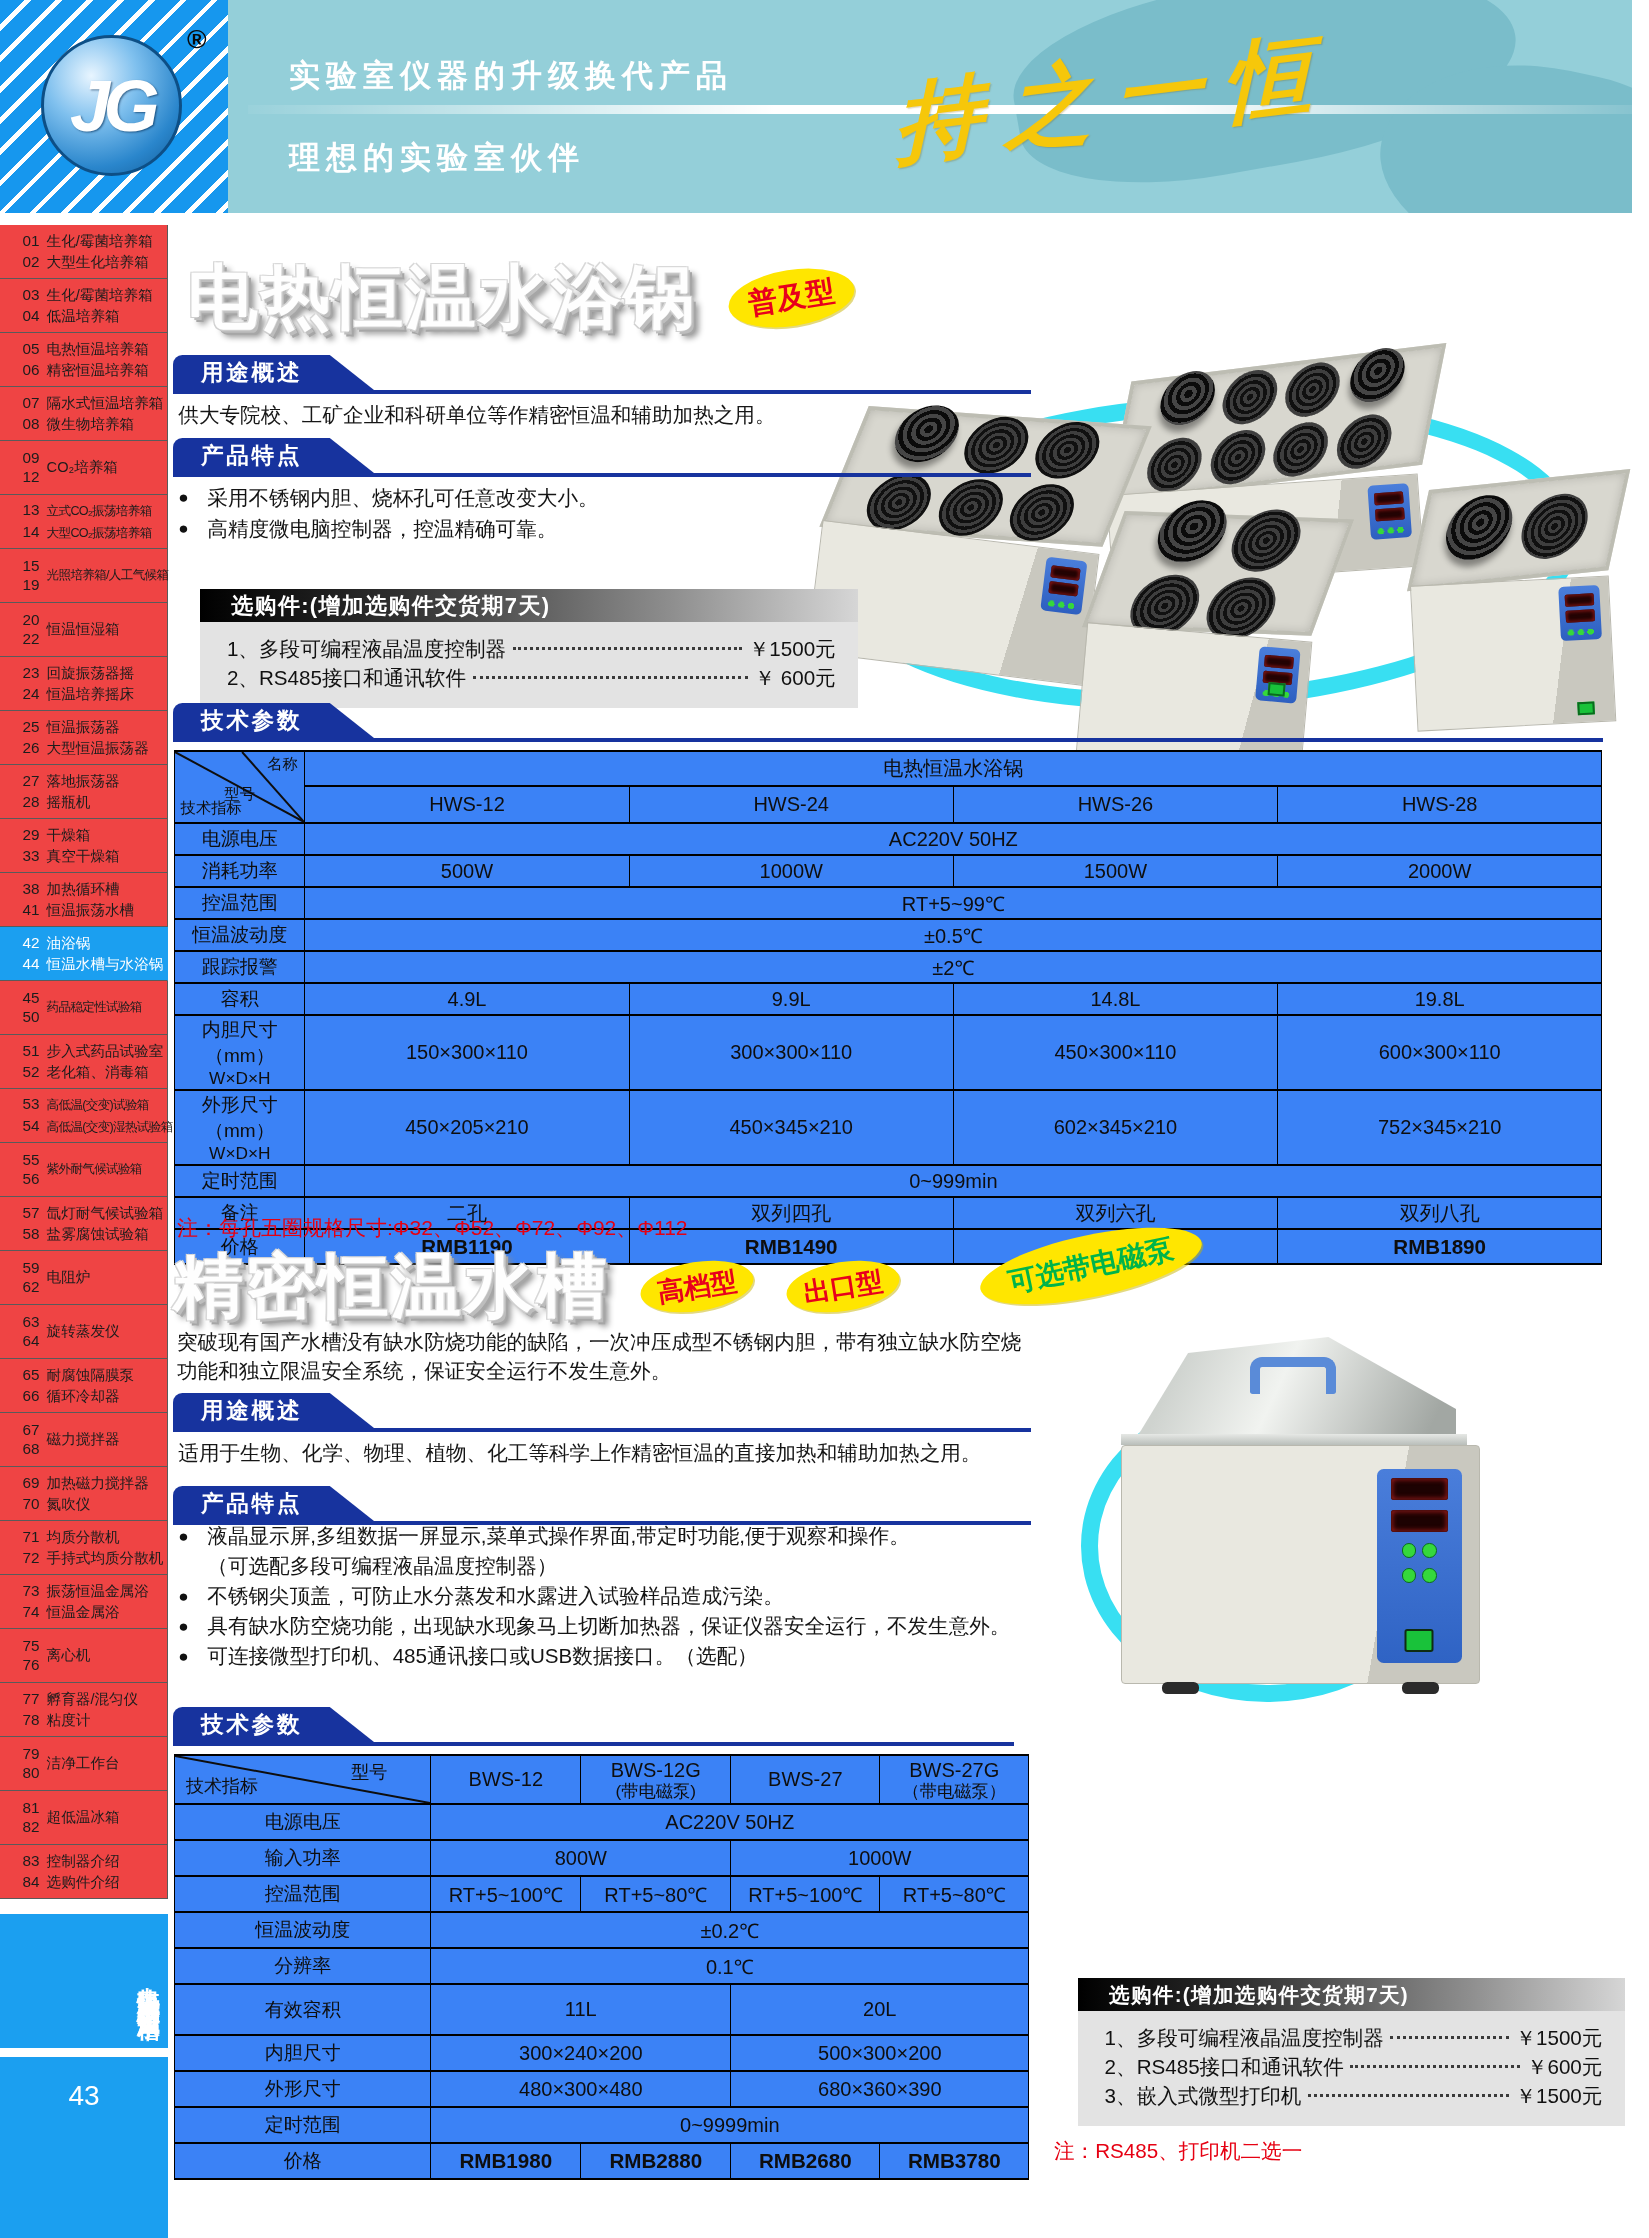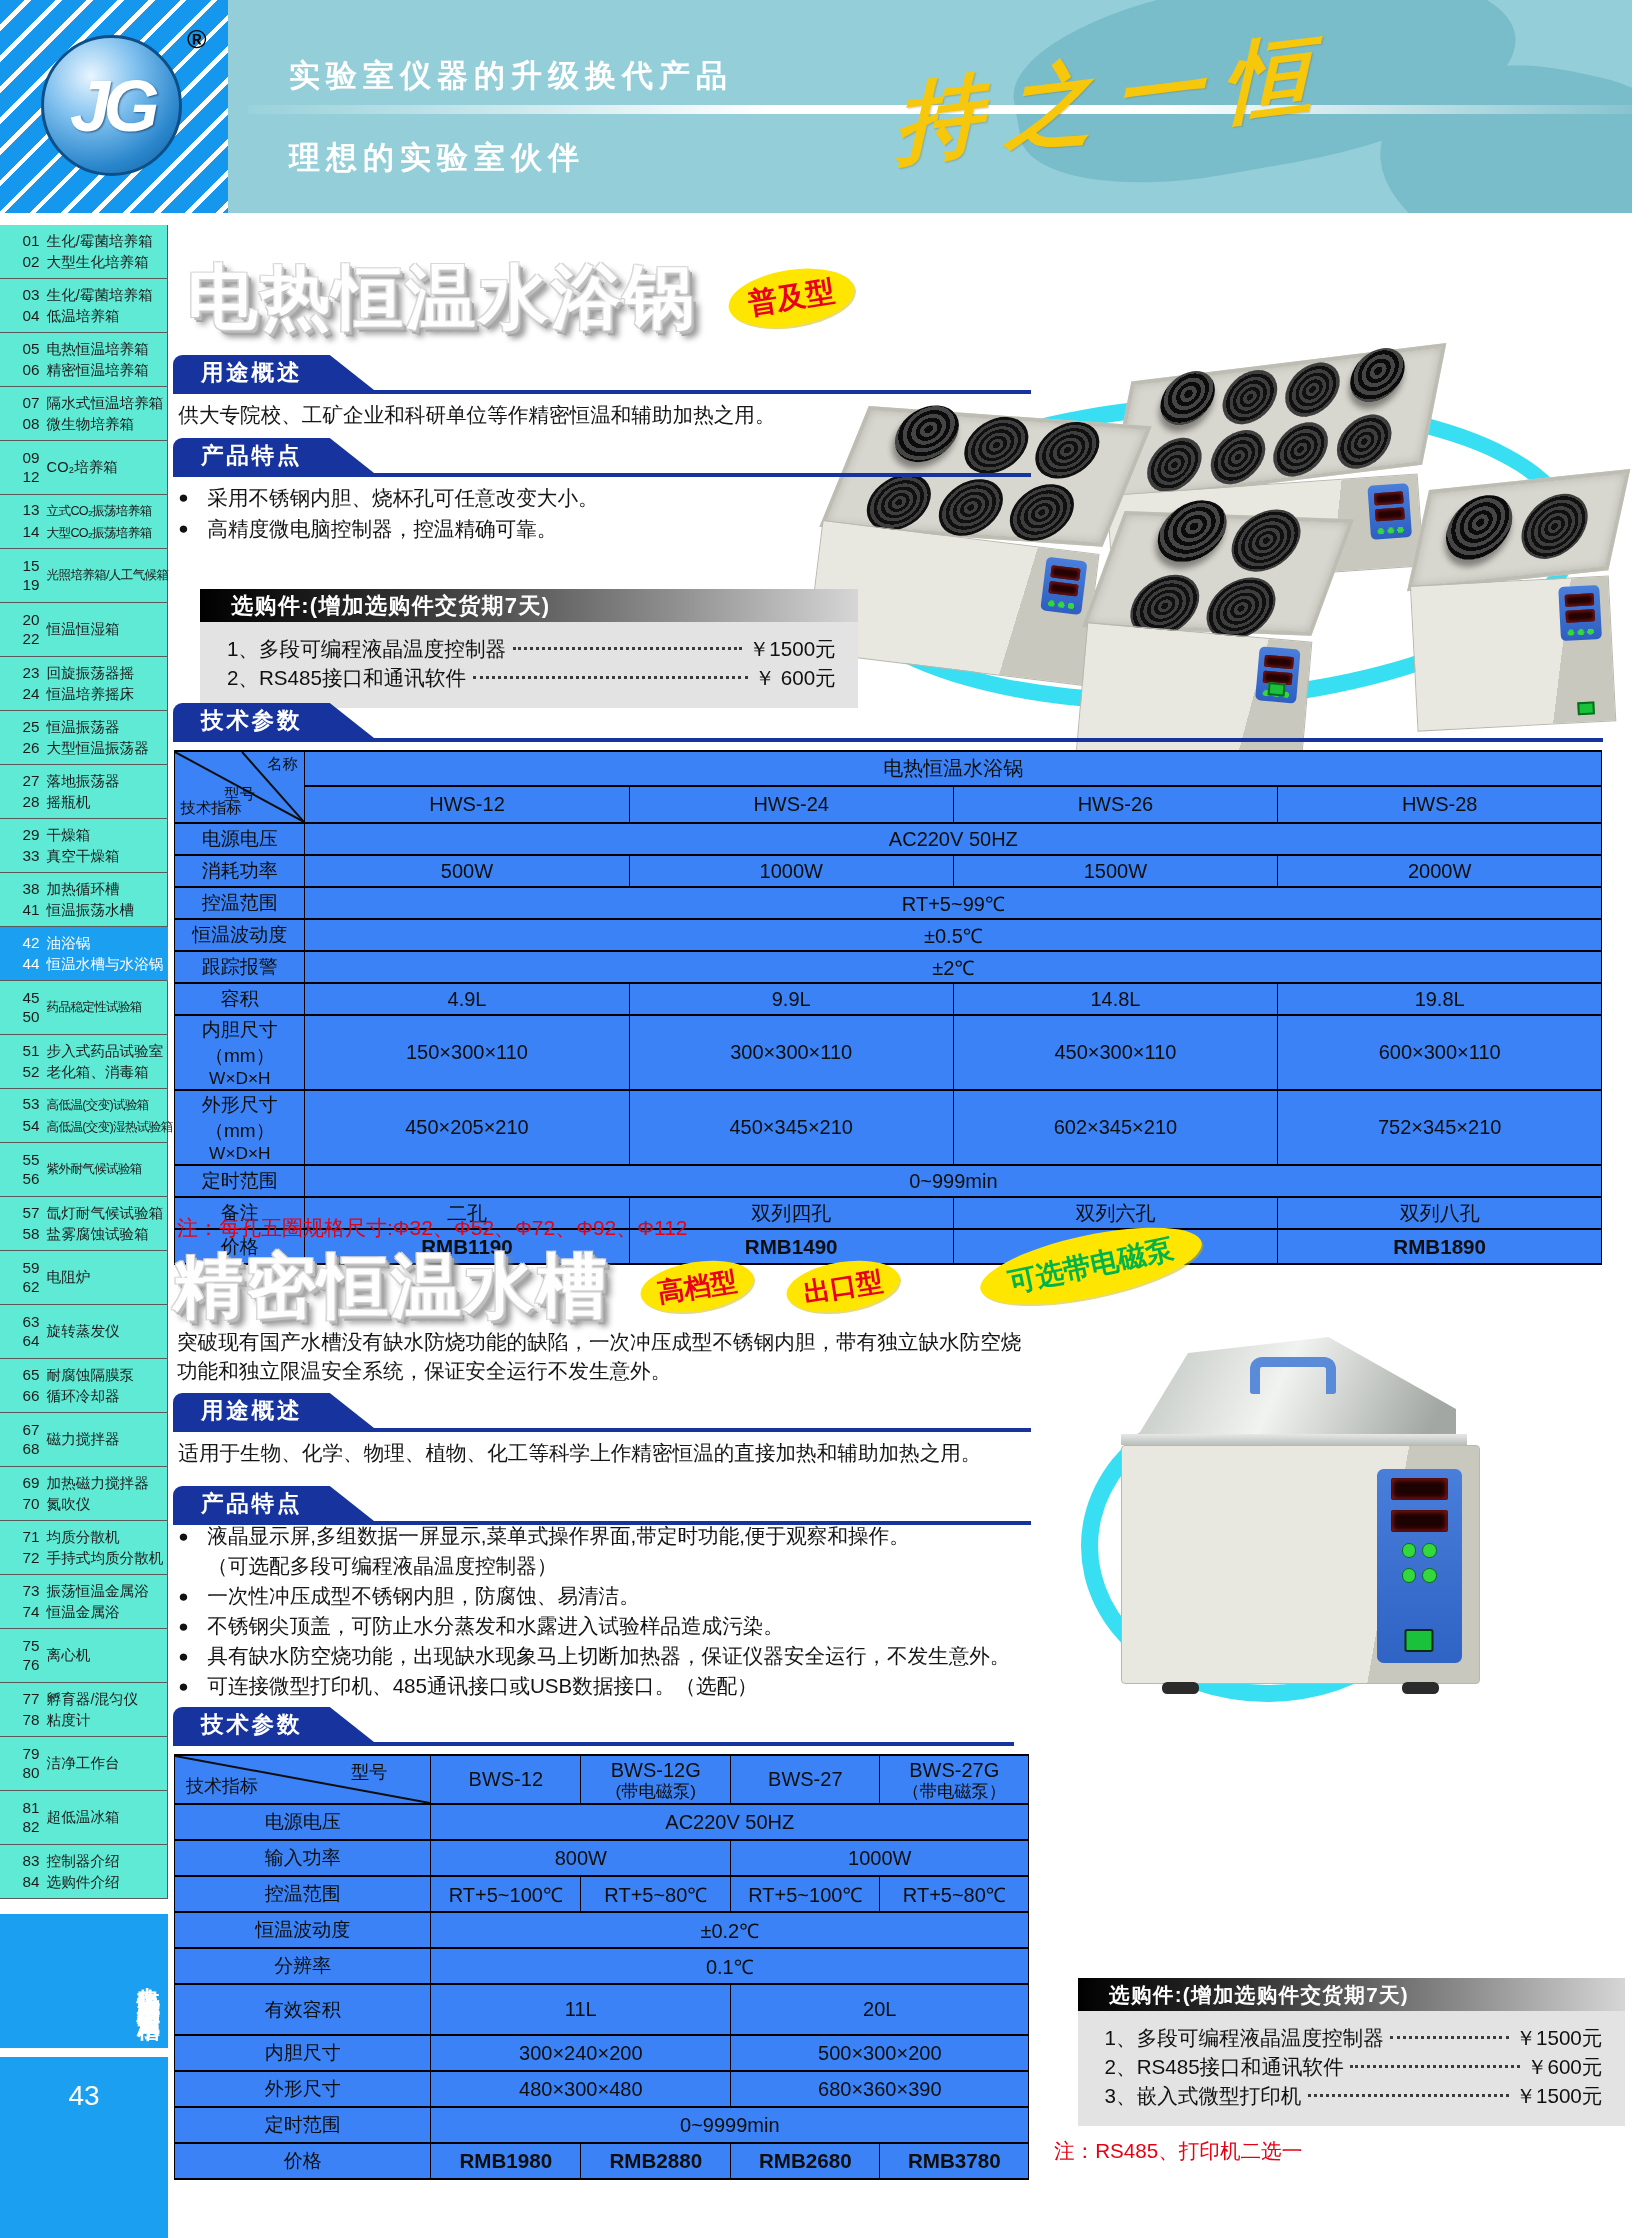--- a/index.html
+++ b/index.html
@@ -24,21 +24,21 @@
     background:linear-gradient(to right, rgba(255,255,255,.05), #ffffff 38%, #ffffff 66%, rgba(255,255,255,.1)); }
   .slogan { position:absolute; color:#fff; font-weight:bold; letter-spacing:6px; font-size:31px; }
   .slogan.s1 { left:61px; top:55px; }
   .slogan.s2 { left:61px; top:137px; }
   .calligraphy { position:absolute; left:665px; top:39px; font-size:88px; font-weight:bold; font-style:italic;
     color:#f6c70a; transform:rotate(-7deg) skewX(-6deg); letter-spacing:22.6px; text-shadow:1.3px 1.3px 1.3px rgba(120,90,0,.25); }
 
   
   .sidebar { position:absolute; left:0; top:225px; width:168px; }
   .sb-group { height:54px; border-bottom:1.3px solid #5a5a5a; border-right:1.3px solid #5a5a5a;
-    padding-left:22.6px; display:flex; flex-direction:column; justify-content:center; background:#5eead4; }
+    padding-left:22.6px; display:flex; flex-direction:column; justify-content:center; background:#ef4444; }
   .sb-group.hl { background:#1b9ff0; border-right-color:#1b9ff0; }
   .sb-group.hl .sb-num, .sb-group.hl .sb-label { color:#fff; }
   .sb-row { display:flex; align-items:baseline; line-height:20.6px; }
   .sb-num { font-size:15.3px; color:#1c1c1c; width:24px; flex:none; }
   .sb-label { font-size:14.6px; color:#1c1c1c; white-space:nowrap; }
   .sb-label.sm { font-size:12.6px; letter-spacing:-0.7px; }
   .sb-stack { display:flex; align-items:center; }
   .sb-nums { display:flex; flex-direction:column; width:24px; flex:none; }
   .sb-nums span { font-size:15.3px; line-height:18.6px; color:#1c1c1c; }
 
@@ -723,23 +723,20 @@
   <p class="abs body-text" style="left:5.3px; top:1219px; width:1017px;">适用于生物、化学、物理、植物、化工等科学上作精密恒温的直接加热和辅助加热之用。</p>
 
   <div class="sec" style="top:1267px;">
     <div class="tab">产品特点</div>
     <div class="rule" style="width:858px;"></div>
   </div>
   <ul class="abs bullets sp2" id="bullets2" style="left:5.3px; top:1305px; width:878px;">
       <li>
         <div class="b-line">液晶显示屏,多组数据一屏显示,菜单式操作界面,带定时功能,便于观察和操作。</div>
         <div class="b-cont">（可选配多段可编程液晶温度控制器）</div>
-      </li>
-      <li>
-        <div class="b-line">一次性冲压成型不锈钢内胆，防腐蚀、易清洁。</div>
       </li>
       <li>
         <div class="b-line">不锈钢尖顶盖，可防止水分蒸发和水露进入试验样品造成污染。</div>
       </li>
       <li>
         <div class="b-line">具有缺水防空烧功能，出现缺水现象马上切断加热器，保证仪器安全运行，不发生意外。</div>
       </li>
       <li>
         <div class="b-line">可连接微型打印机、485通讯接口或USB数据接口。（选配）</div>
       </li>

